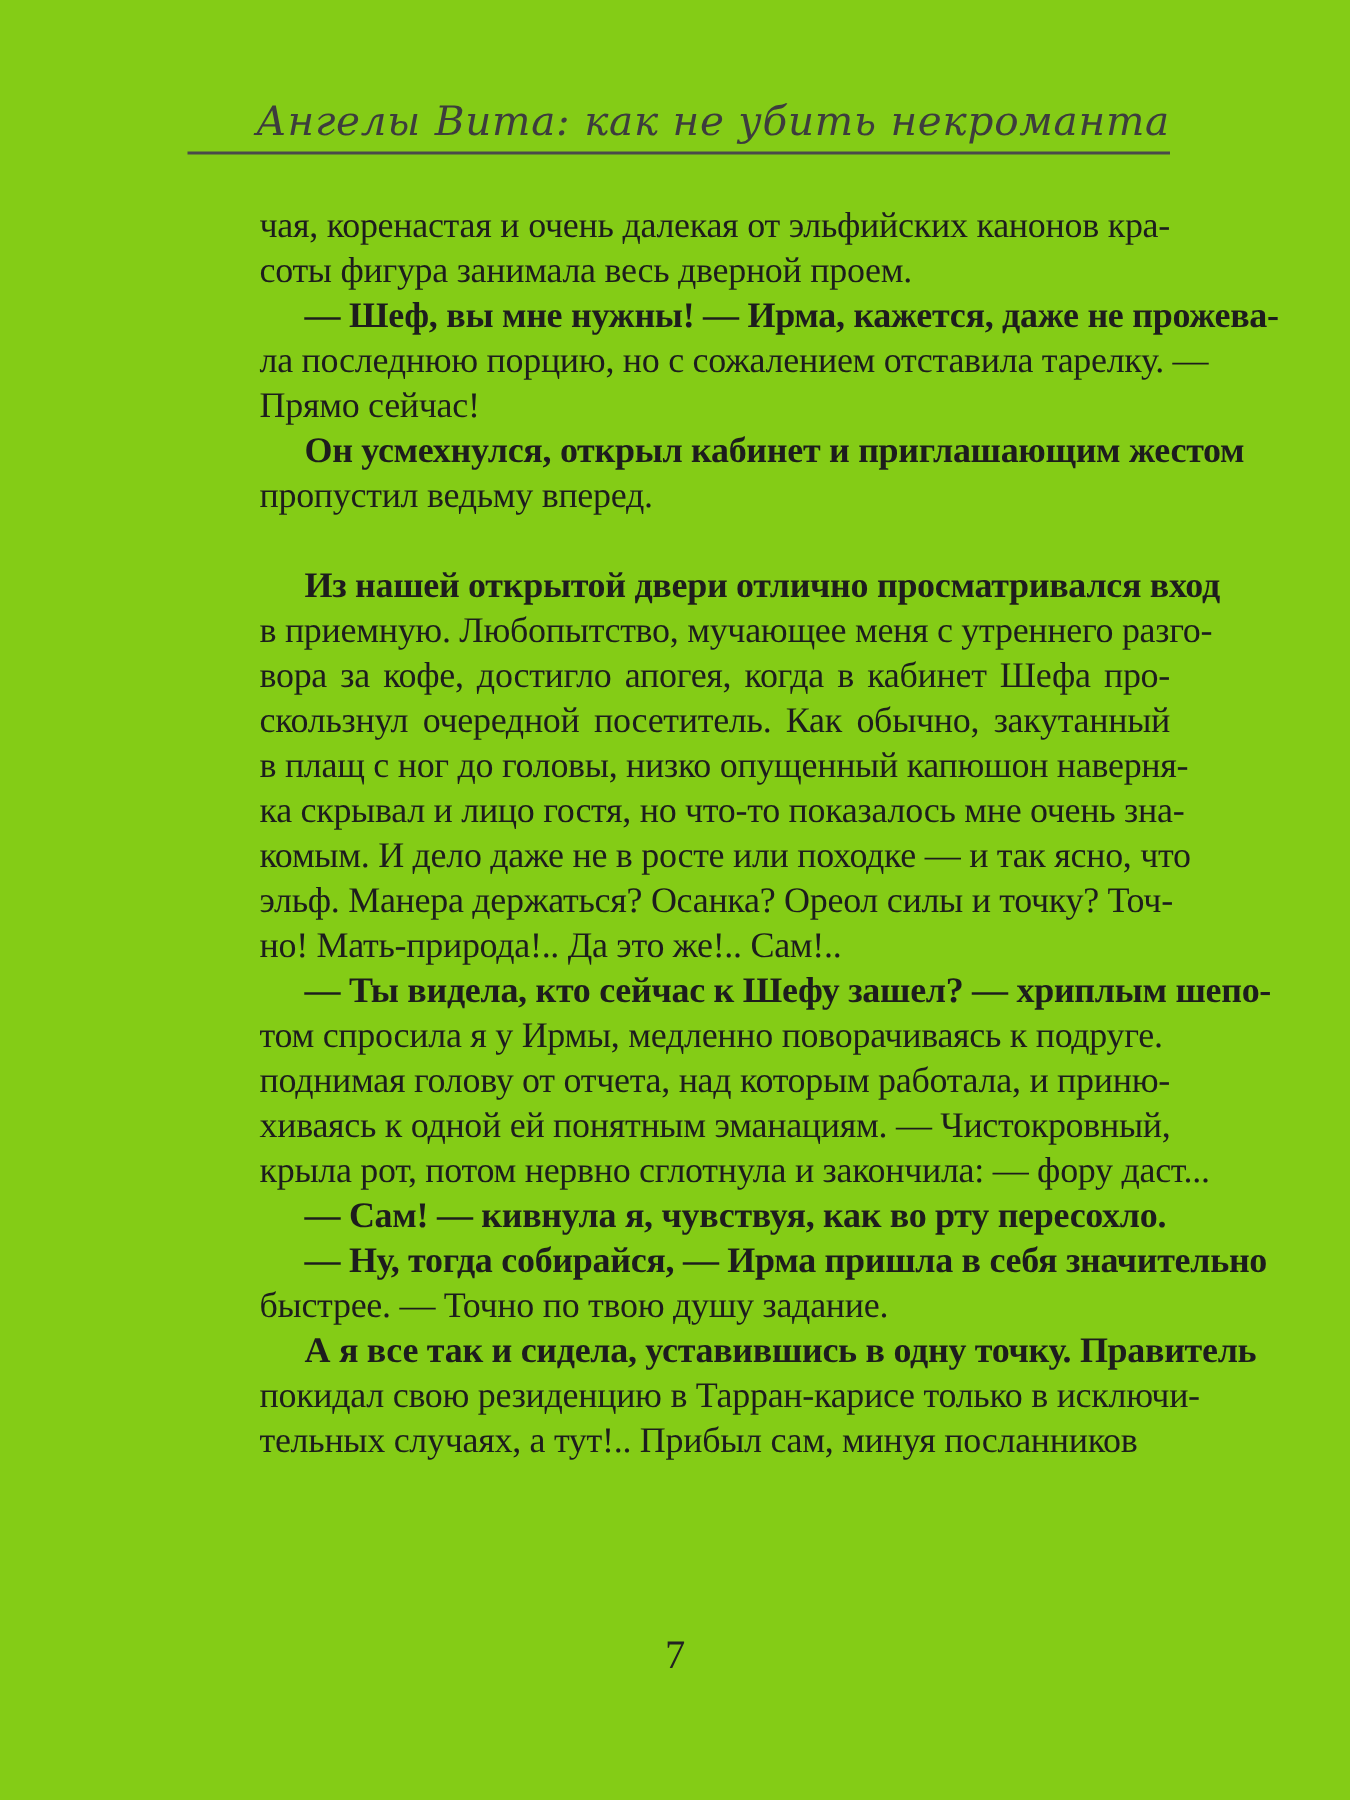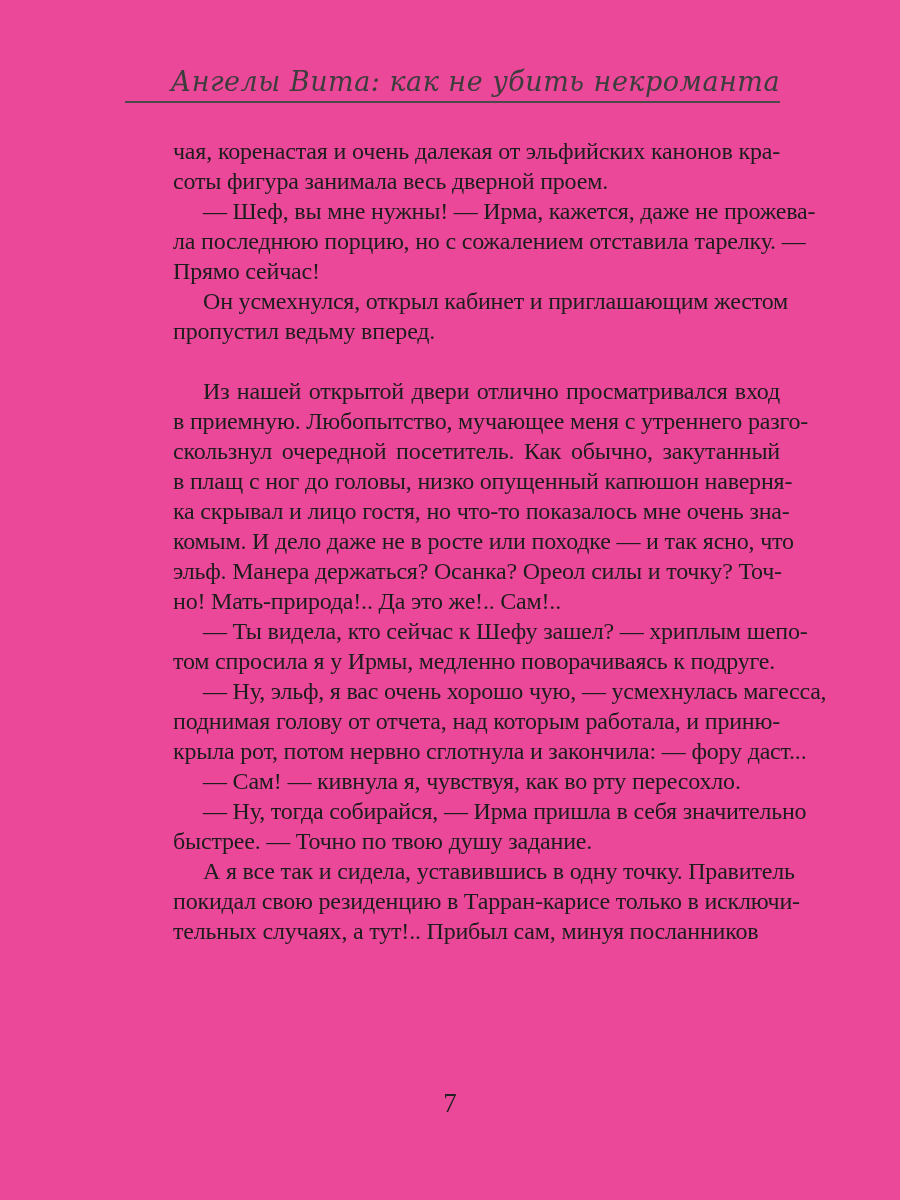--- a/index.html
+++ b/index.html
@@ -4,21 +4,21 @@
 <style>
   html, body {
     margin: 0;
     padding: 0;
     background: #ffffff;
   }
   .book-page {
     position: relative;
     width: 900px;
     height: 1200px;
-    background: #ec4899;
+    background: #84cc16;
     font-family: "Liberation Serif", serif;
     color: #1f1f1f;
     overflow: hidden;
   }
   .text-column {
     position: absolute;
     left: 125px;
     width: 655px;
     top: 0;
   }
@@ -54,20 +54,21 @@
     white-space: nowrap;
     text-align: justify;
     text-align-last: justify;
     overflow: visible;
   }
   .line.last {
     text-align-last: left;
   }
   .line.indent {
     padding-left: 30px;
+    font-weight: bold;
   }
   .page-number {
     position: absolute;
     top: 1088px;
     left: 0;
     width: 900px;
     text-align: center;
     font-size: 27px;
     color: #222222;
   }
@@ -89,34 +90,35 @@
           <div class="line">ла последнюю порцию, но с сожалением отставила тарелку. —</div>
           <div class="line last">Прямо сейчас!</div>
         </div>
         <div class="paragraph">
           <div class="line indent">Он усмехнулся, открыл кабинет и приглашающим жестом</div>
           <div class="line last">пропустил ведьму вперед.</div>
         </div>
         <div class="paragraph scene-break">
           <div class="line indent">Из нашей открытой двери отлично просматривался вход</div>
           <div class="line">в приемную. Любопытство, мучающее меня с утреннего разго-</div>
+          <div class="line">вора за кофе, достигло апогея, когда в кабинет Шефа про-</div>
           <div class="line">скользнул очередной посетитель. Как обычно, закутанный</div>
           <div class="line">в плащ с ног до головы, низко опущенный капюшон наверня-</div>
           <div class="line">ка скрывал и лицо гостя, но что-то показалось мне очень зна-</div>
           <div class="line">комым. И дело даже не в росте или походке — и так ясно, что</div>
           <div class="line">эльф. Манера держаться? Осанка? Ореол силы и точку? Точ-</div>
           <div class="line last">но! Мать-природа!.. Да это же!.. Сам!..</div>
         </div>
         <div class="paragraph">
           <div class="line indent">— Ты видела, кто сейчас к Шефу зашел? — хриплым шепо-</div>
           <div class="line last">том спросила я у Ирмы, медленно поворачиваясь к подруге.</div>
         </div>
         <div class="paragraph">
-          <div class="line indent">— Ну, эльф, я вас очень хорошо чую, — усмехнулась магесса,</div>
           <div class="line">поднимая голову от отчета, над которым работала, и приню-</div>
+          <div class="line">хиваясь к одной ей понятным эманациям. — Чистокровный,</div>
           <div class="line">крыла рот, потом нервно сглотнула и закончила: — фору даст...</div>
         </div>
         <div class="paragraph">
           <div class="line last indent">— Сам! — кивнула я, чувствуя, как во рту пересохло.</div>
         </div>
         <div class="paragraph">
           <div class="line indent">— Ну, тогда собирайся, — Ирма пришла в себя значительно</div>
           <div class="line last">быстрее. — Точно по твою душу задание.</div>
         </div>
         <div class="paragraph">

